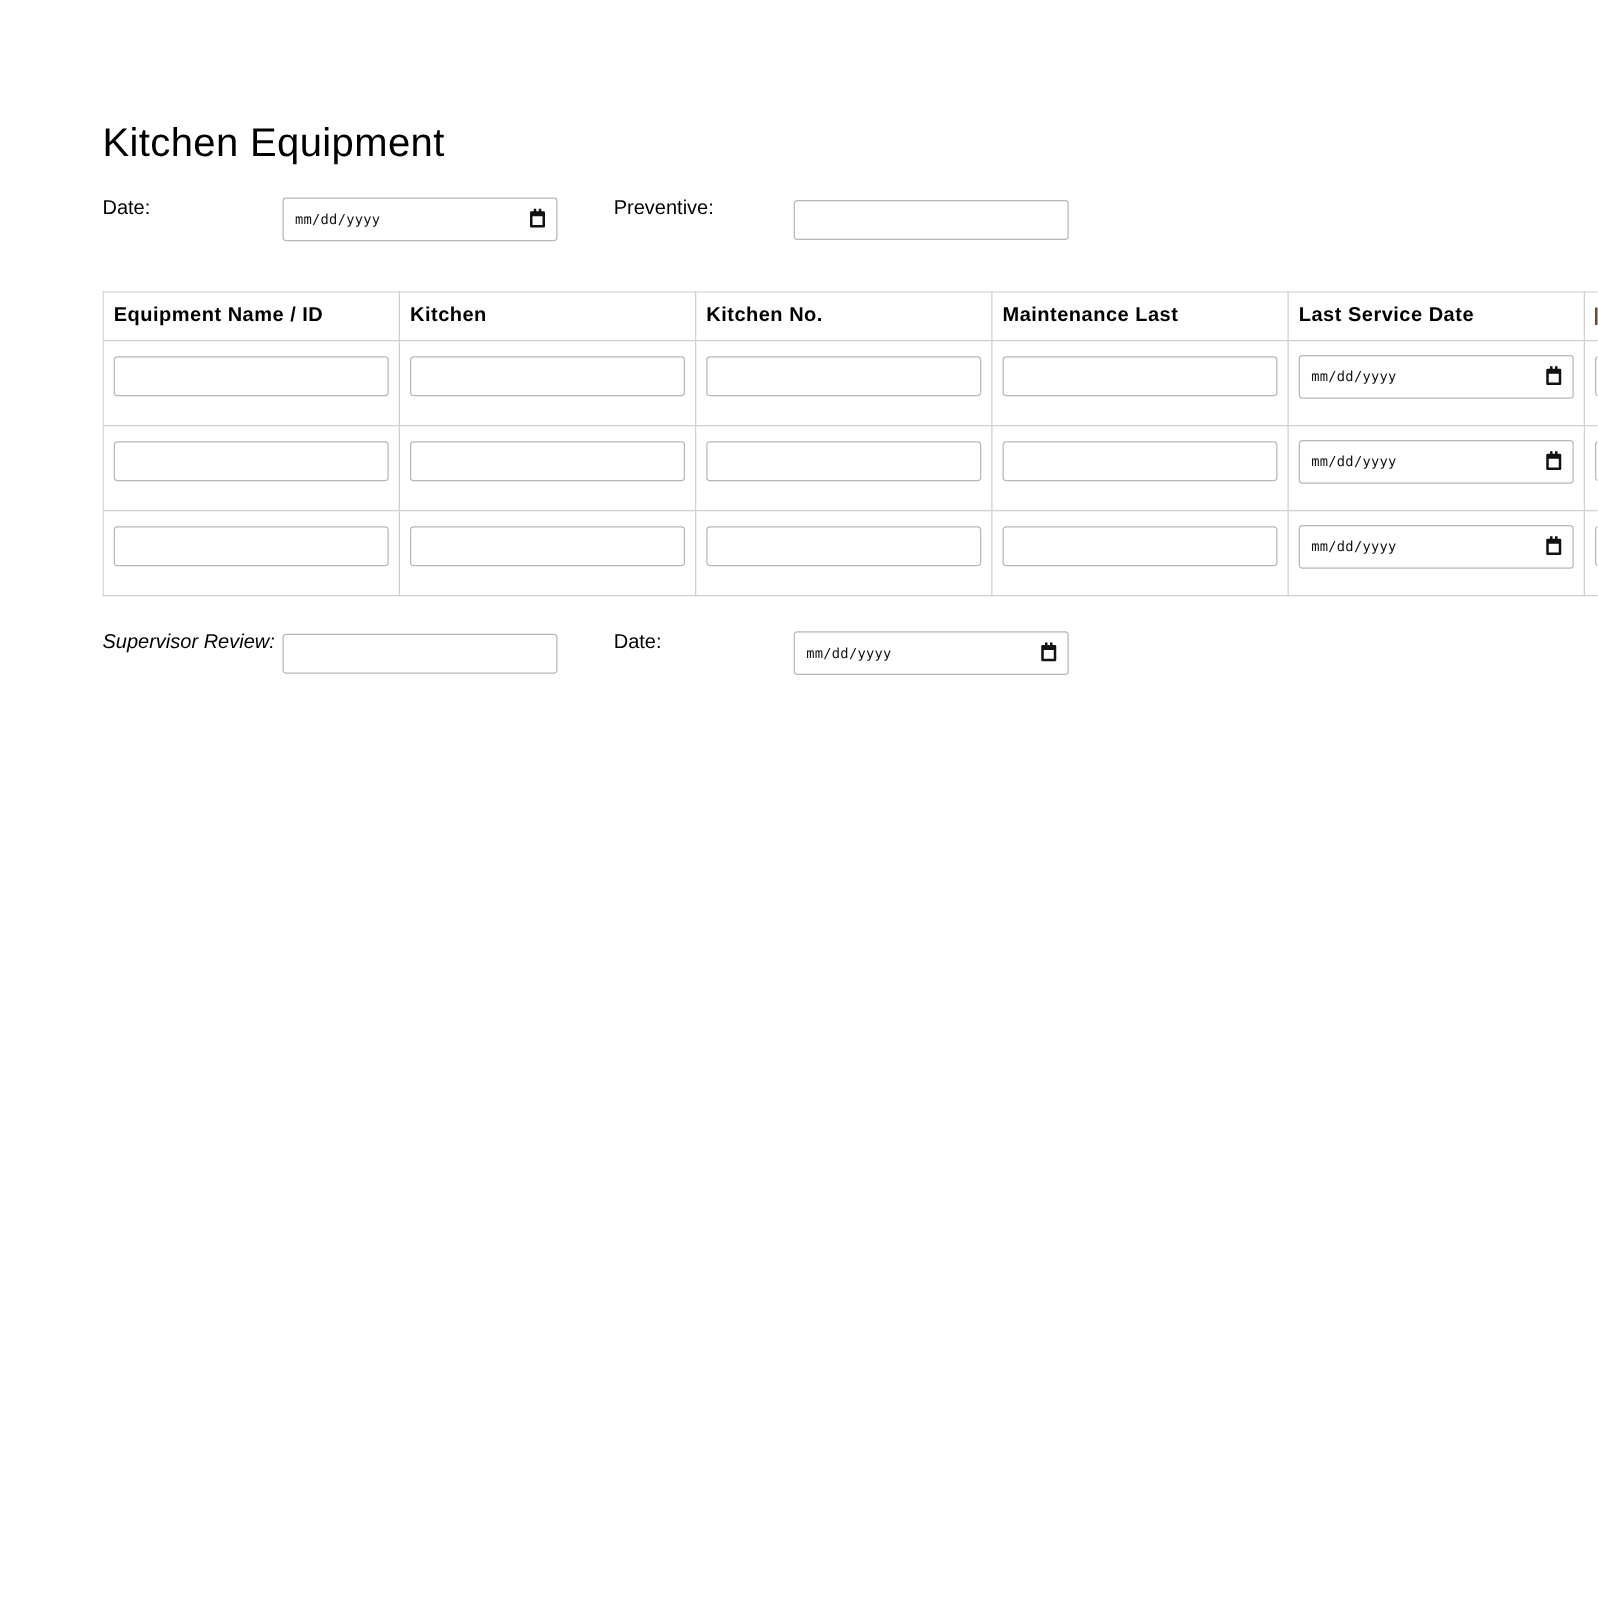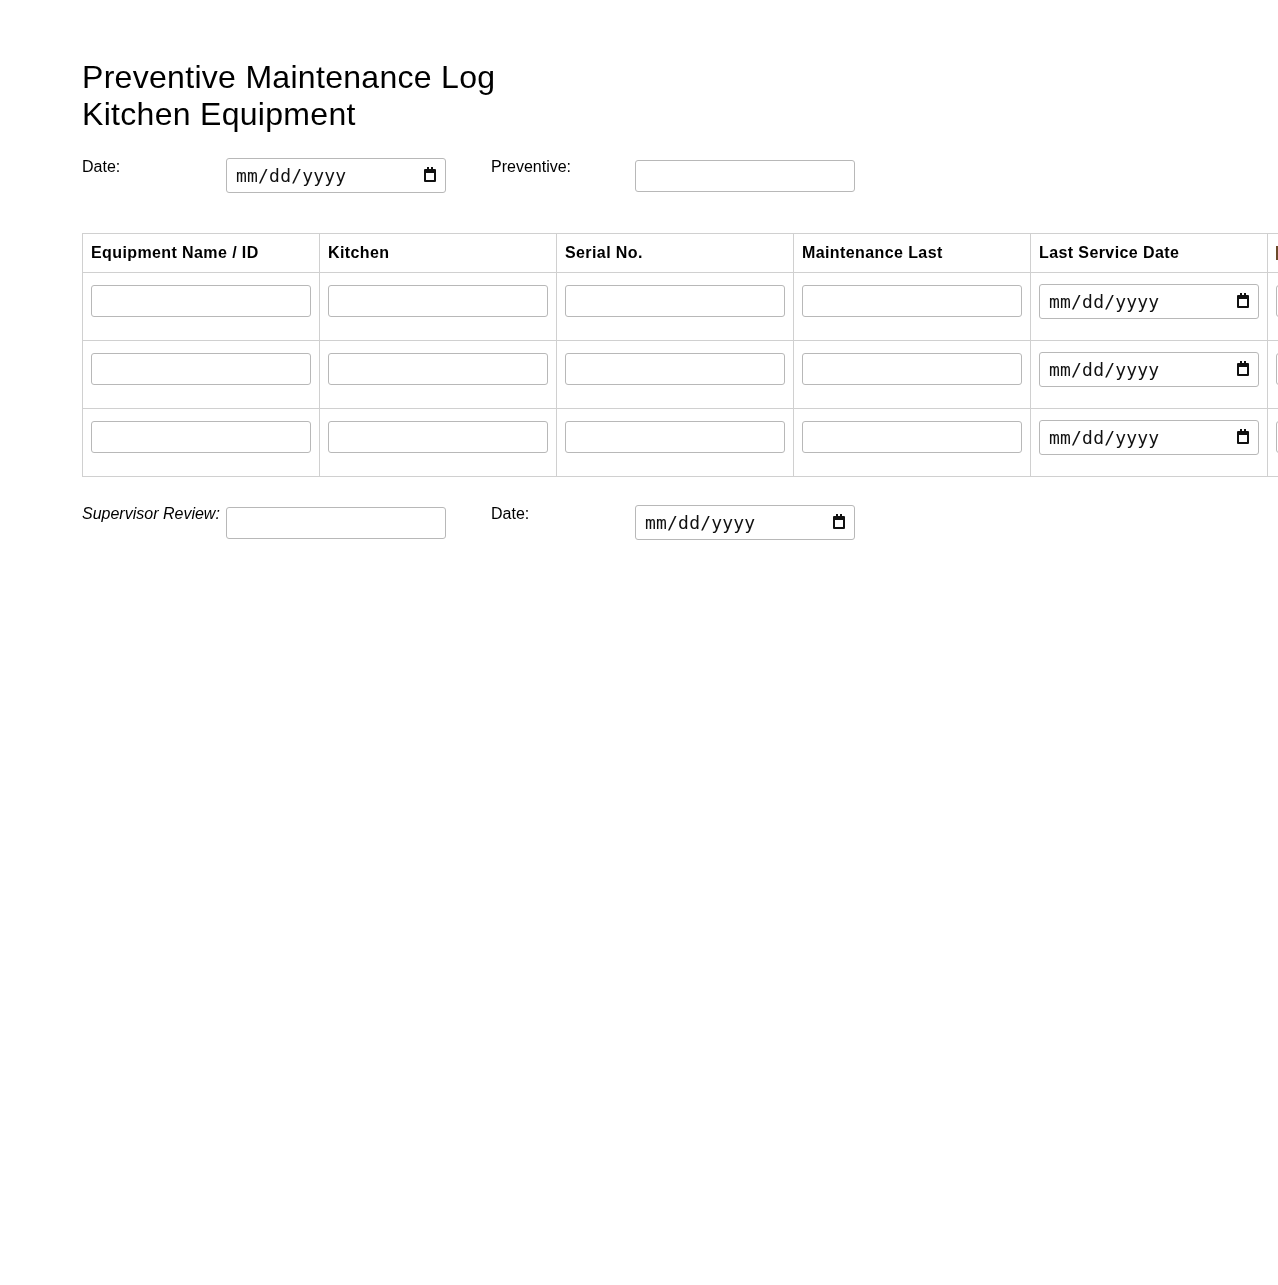--- a/index.html
+++ b/index.html
@@ -21,21 +21,21 @@
       border: 1px solid #b8b8b8; border-radius: 3px; background: #fff;
     }
     .date-input {
       position: absolute; box-sizing: border-box;
       width: 220px; height: 35px;
       border: 1px solid #b8b8b8; border-radius: 3px; background: #fff;
       display: flex; align-items: center; justify-content: space-between;
       padding: 0 9px 0 9px;
     }
     .date-input .ph {
-      font-family: "DejaVu Sans Mono", monospace; font-size: 18px; color: #111;
+      font-family: "DejaVu Sans Mono", monospace; font-size: 11px; color: #111;
       letter-spacing: 0.2px;
     }
     .cal-icon {
       width: 12px; height: 13px; position: relative; box-sizing: border-box;
       border: 2px solid #111; border-top-width: 4px; border-radius: 1px;
     }
     .cal-icon::before, .cal-icon::after {
       content: ""; position: absolute; top: -6px; width: 2px; height: 3px; background: #111;
     }
     .cal-icon::before { left: 1px; }
@@ -58,40 +58,40 @@
     }
     td { height: 68px; padding: 12px 8px 0 8px; }
     td .text-input, td .date-input { position: static; }
     td .text-input { margin-top: 0; }
     td .date-input { margin-top: -1px; }
   </style>
 </head>
 <body>
 
 <h1 class="title">
-  <span>Preventive Maintenance Log</span><br>
+  <br>
   <span>Kitchen Equipment</span>
 </h1>
 
 <span class="label" style="left:82px; top:158px;">Date:</span>
 <div class="date-input" style="left:226px; top:158px;">
   <span class="ph">mm/dd/yyyy</span>
   <span class="cal-icon"></span>
 </div>
 
 <span class="label" style="left:491px; top:158px;">Preventive:</span>
 <div class="text-input" style="left:635px; top:160px;"></div>
 
 <div class="table-wrap">
   <table>
     <thead>
       <tr>
         <th>Equipment Name / ID</th>
         <th>Kitchen</th>
-        <th>Serial No.</th>
+        <th>Kitchen No.</th>
         <th>Maintenance Last</th>
         <th>Last Service Date</th>
         <th><span style="display:inline-block;width:3px;height:14px;background:#6b4a2a;margin-top:2px;margin-left:-0px;"></span></th>
       </tr>
     </thead>
     <tbody>
       <tr>
         <td>
             <div class="text-input"></div>
           </td>

